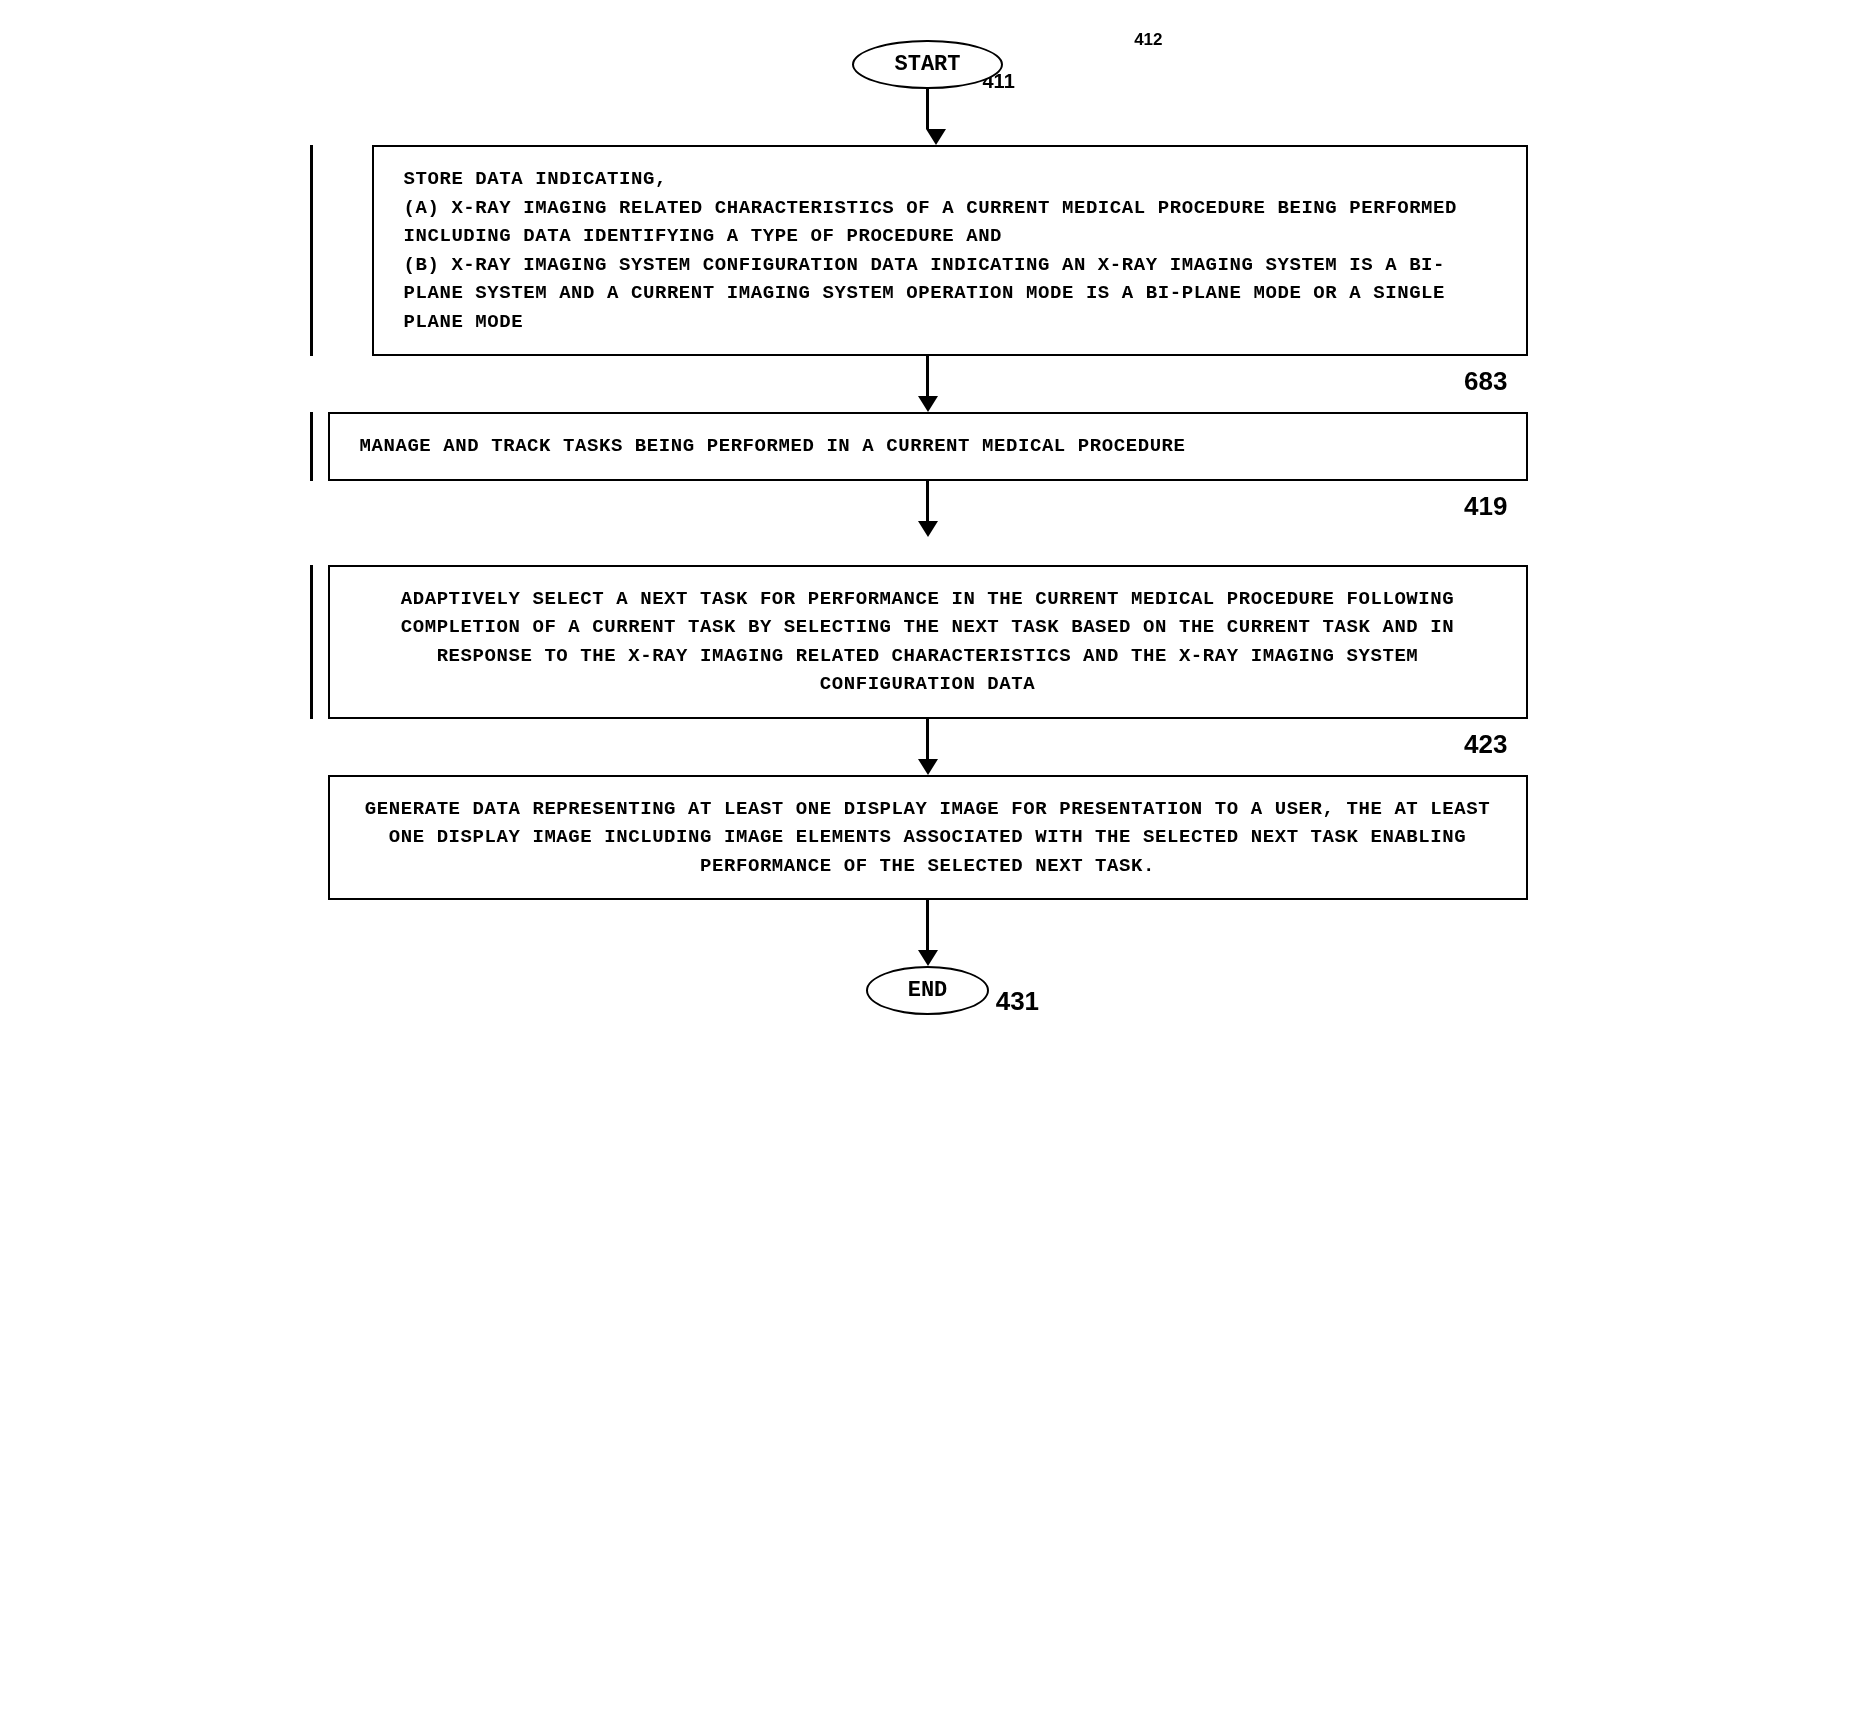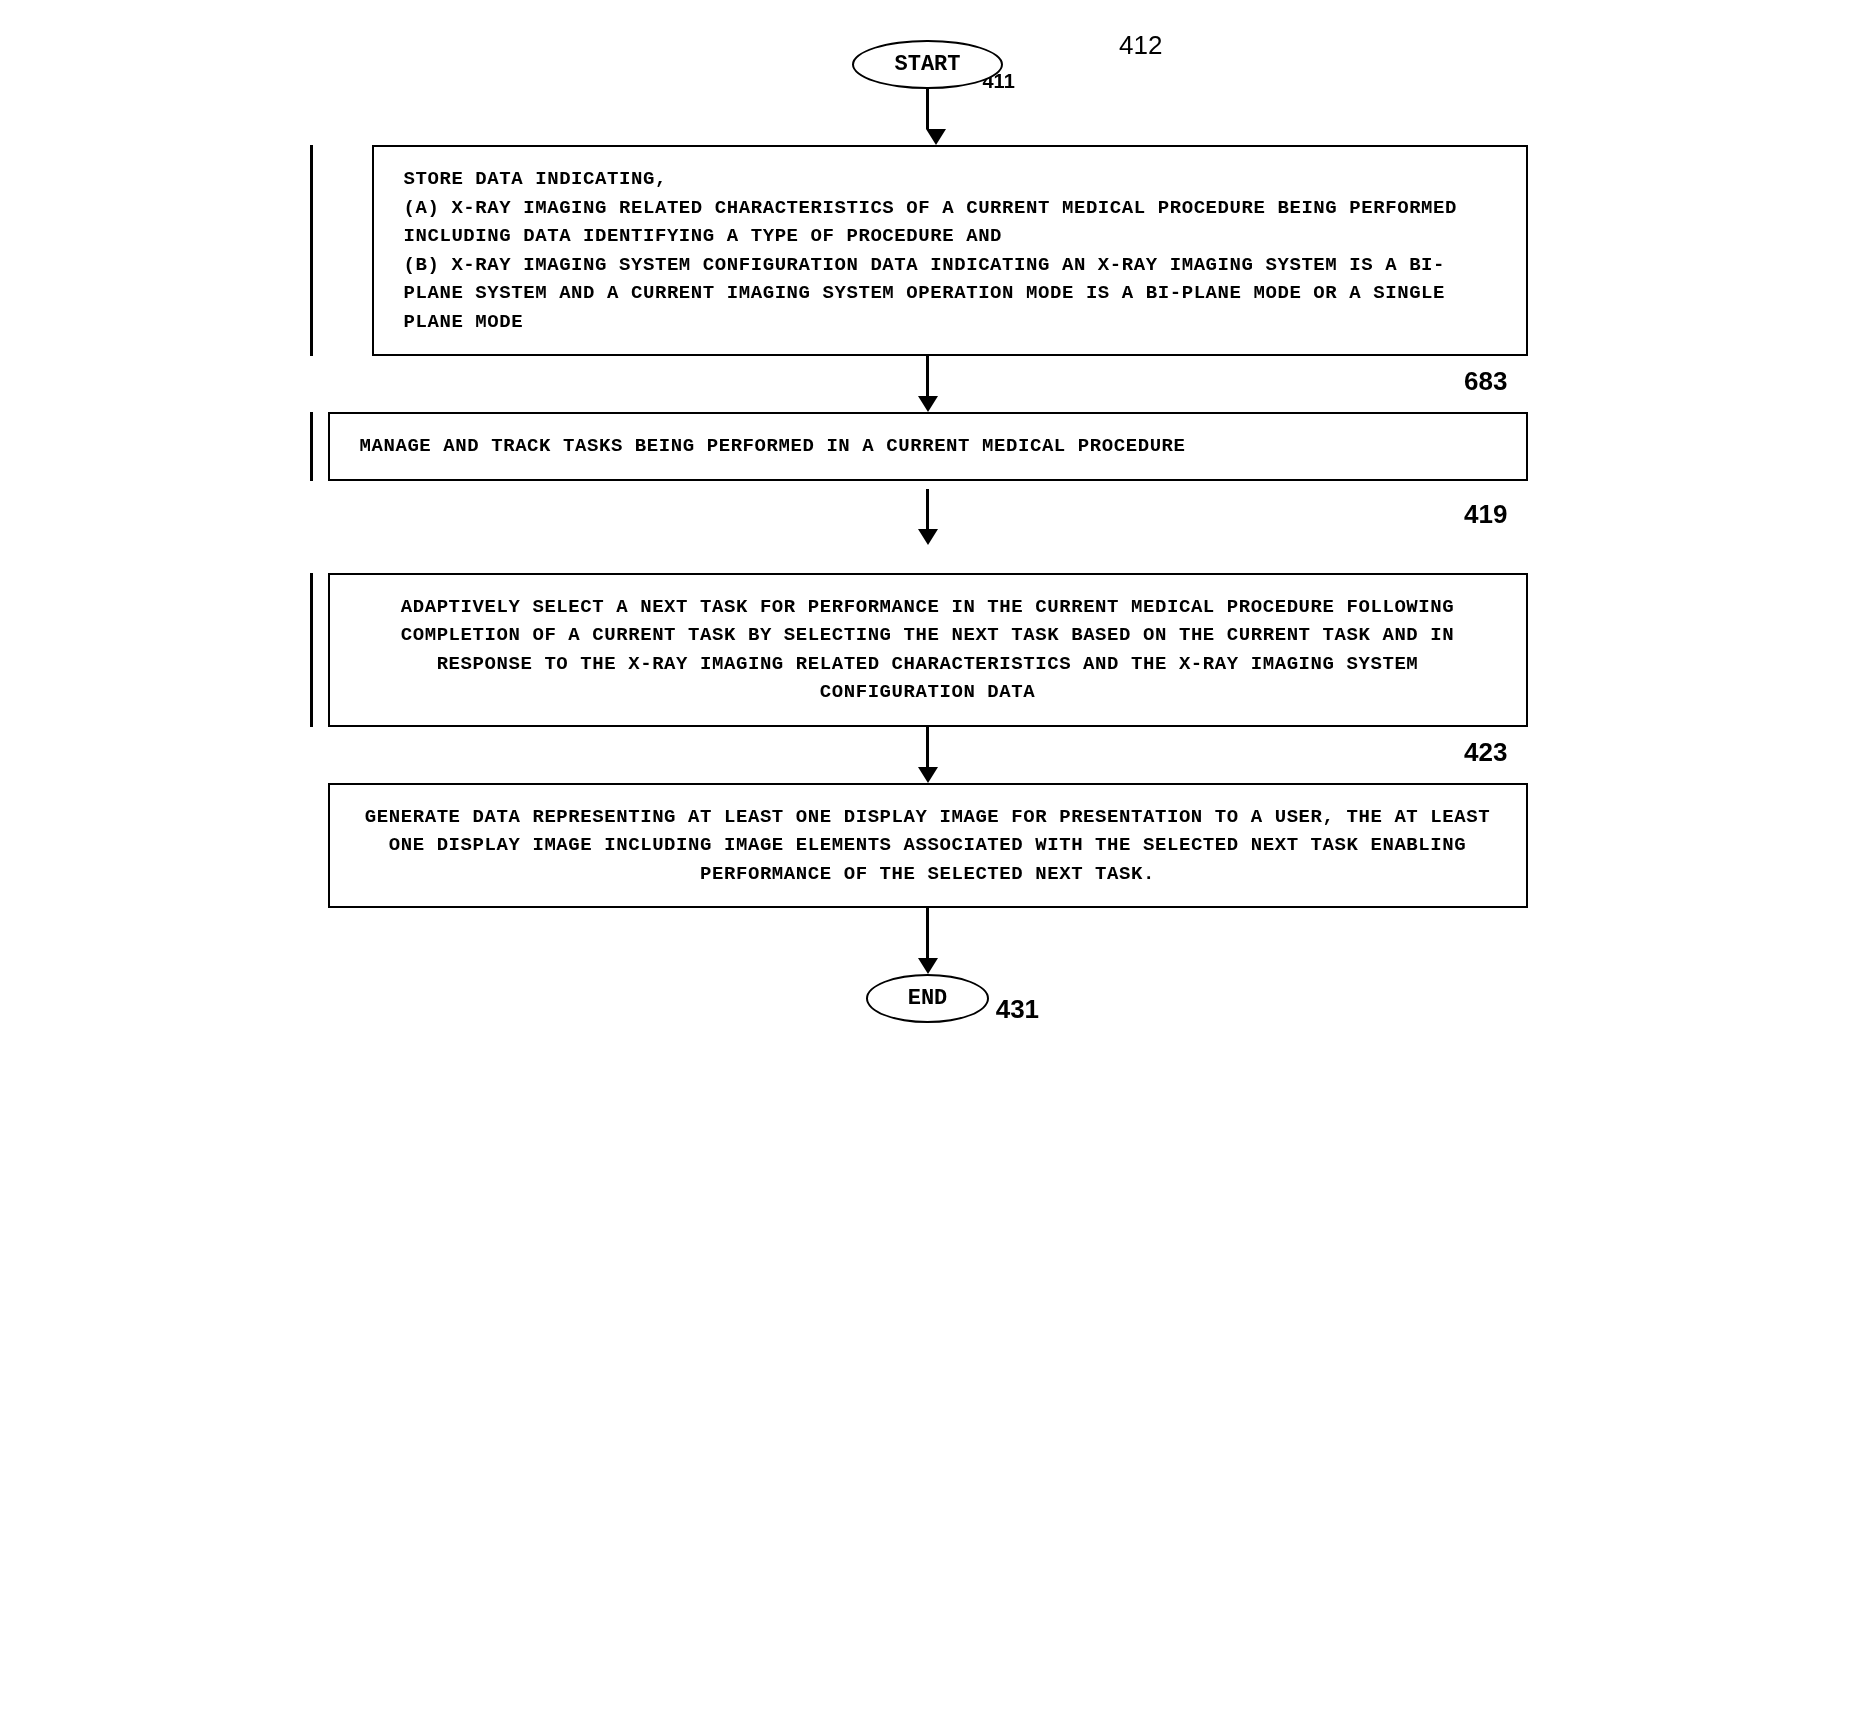--- a/index.html
+++ b/index.html
@@ -80,21 +80,21 @@
 
   <div style="position:relative; display:inline-block; margin-bottom:0;">
     <div class="oval">
       <span>START</span>
     </div>
     
     <div style="position:absolute; left: 130px; top: 30px; font-size:20px; font-weight:bold; font-family:Arial,sans-serif;">
       <span>411</span>
     </div>
     
-    <div style="position:absolute; right:-160px; top:-10px; font-size:26px; font-weight:normal; font-family:Arial,sans-serif;">
+    <div style="position:absolute; right:-160px; top:-10px; font-size:17px; font-weight:bold; font-family:Arial,sans-serif;">
       <span>412</span>
     </div>
   </div>
 
   <div style="display:flex; flex-direction:column; align-items:center; width:3px; margin: 0 auto;">
     <div class="arrow-line" style="height:40px;"></div>
     <div class="arrow-head"></div>
   </div>
 
   <div class="row-with-ref" style="margin-bottom:0; position:relative;padding-left:44px;">
@@ -109,21 +109,21 @@
   <div style="position:relative; width:100%;">
     <div style="display:flex; flex-direction:column; align-items:center;">
       <div class="arrow-line" style="height:40px;"></div>
       <div class="arrow-head"></div>
     </div>
     <div style="position:absolute; right:20px; top:10px; font-size:26px; font-weight:bold; font-family:Arial,sans-serif;">
       <span>683</span>
     </div>
   </div>
 
-  <div class="row-with-ref" style="margin-bottom:8px; position:relative;">
+  <div class="row-with-ref" style="margin-bottom:0; position:relative;">
     <div style="position:absolute; left:-18px; top:0; bottom:0; width:3px; background:#000;"></div>
     <div class="process-box">
       <span>MANAGE AND TRACK TASKS BEING PERFORMED IN A CURRENT MEDICAL PROCEDURE</span>
     </div>
   </div>
 
   <div style="position:relative; width:100%;">
     <div style="display:flex; flex-direction:column; align-items:center;">
       <div class="arrow-line" style="height:40px;"></div>
       <div class="arrow-head"></div>

